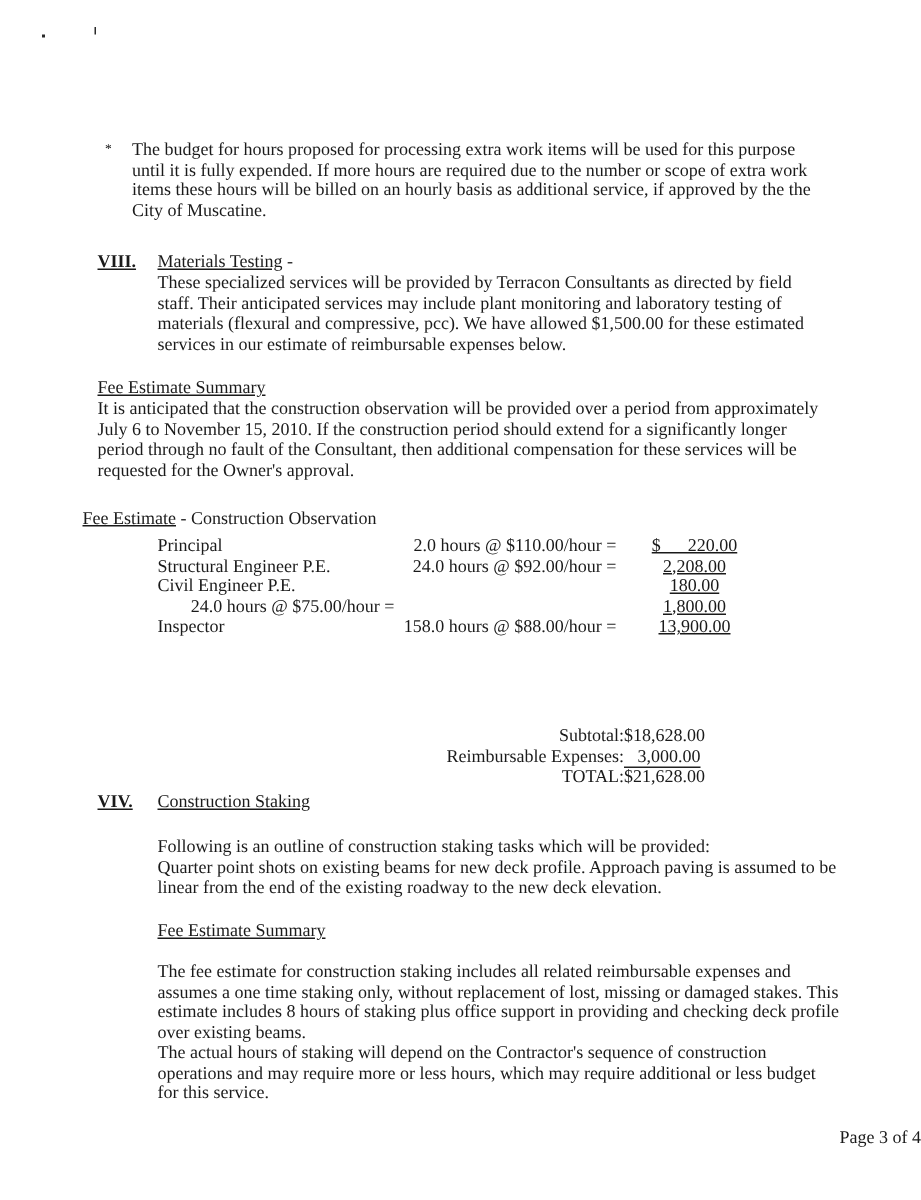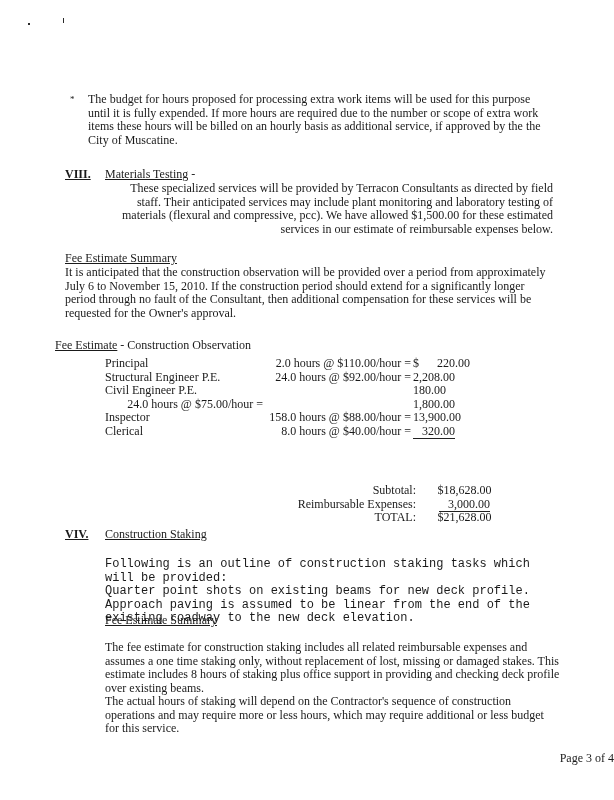--- a/index.html
+++ b/index.html
@@ -18,29 +18,29 @@
   .u{text-decoration:underline;}
   .marker{
     flex:0 0 18px;
     font-size:9px;
     line-height:11px;
     padding-top:1px;
   }
   .fn-wrap{display:flex;}
   .fn-text{width:462px;}
   .sec-head .numeral{display:inline-block;width:40px;font-weight:bold;text-decoration:underline;}
-  .body-indent{width:448px;text-align:right;}
+  .body-indent{width:448px;}
   .fee-row{display:flex;width:408px;height:13.5px;}
   .fee-row .role{flex:0 0 148px;}
   .fee-row .calc{flex:0 0 158px;text-align:right;white-space:pre;}
-  .fee-row .amt{margin-left:auto;width:100px;text-align:left;white-space:pre;}
+  .fee-row .amt{margin-left:auto;width:100px;text-align:center;white-space:pre;text-decoration:underline;}
   .sum-line{border-bottom:1px solid #222;padding-left:9px;}
   .tot-row{display:flex;width:293px;height:13.5px;}
   .tot-row .tlabel{flex:1;text-align:right;}
-  .tot-row .tamt{flex:0 0 97px;text-align:center;white-space:pre;}
+  .tot-row .tamt{flex:0 0 97px;text-align:left;white-space:pre;}
   .footer{width:614px;text-align:right;}
   .artifact{position:absolute;background:#2a2a2a;}
 </style>
 </head>
 <body>
 
 <div class="page">
 
   <div class="artifact" style="left:28px;top:23px;width:2px;height:2px;"></div>
   <div class="artifact" style="left:63px;top:18px;width:1px;height:5px;"></div>
@@ -79,25 +79,20 @@
     </div>
     <div class="fee-row">
       <span class="calc">24.0 hours @ $75.00/hour =</span>
       <span class="amt">1,800.00</span>
     </div>
     <div class="fee-row">
       <span class="role">Inspector</span>
       <span class="calc">158.0 hours @ $88.00/hour =</span>
       <span class="amt">13,900.00</span>
     </div>
-    <div class="fee-row">
-      <span class="role">Clerical</span>
-      <span class="calc">8.0 hours @ $40.00/hour =</span>
-      <span class="amt"><span class="sum-line">320.00</span></span>
-    </div>
   </div>
 
   <div class="abs" style="left:220px;top:484px;">
     <div class="tot-row">
       <span class="tlabel">Subtotal:</span>
       <span class="tamt">$18,628.00</span>
     </div>
     <div class="tot-row">
       <span class="tlabel">Reimbursable Expenses:</span>
       <span class="tamt"><span class="sum-line">3,000.00</span></span>
@@ -105,21 +100,21 @@
     <div class="tot-row">
       <span class="tlabel">TOTAL:</span>
       <span class="tamt">$21,628.00</span>
     </div>
   </div>
 
   <div class="abs sec-head" style="left:65px;top:528px;">
     <span class="numeral">VIV.</span><span class="u">Construction Staking</span>
   </div>
 
-  <div class="abs" style="left:105px;top:558px;width:455px;font-family:Liberation Mono, monospace;">
+  <div class="abs" style="left:105px;top:558px;width:455px;">
     <div>Following is an outline of construction staking tasks which will be provided:</div>
     <div>Quarter point shots on existing beams for new deck profile. Approach paving is assumed to be linear from the end of the existing roadway to the new deck elevation.</div>
   </div>
 
   <div class="abs u" style="left:105px;top:614px;">Fee Estimate Summary</div>
 
   <div class="abs" style="left:105px;top:641px;width:455px;">
     <div>The fee estimate for construction staking includes all related reimbursable expenses and assumes a one time staking only, without replacement of lost, missing or damaged stakes. This estimate includes 8 hours of staking plus office support in providing and checking deck profile over existing beams.</div>
     <div>The actual hours of staking will depend on the Contractor's sequence of construction operations and may require more or less hours, which may require additional or less budget for this service.</div>
   </div>

